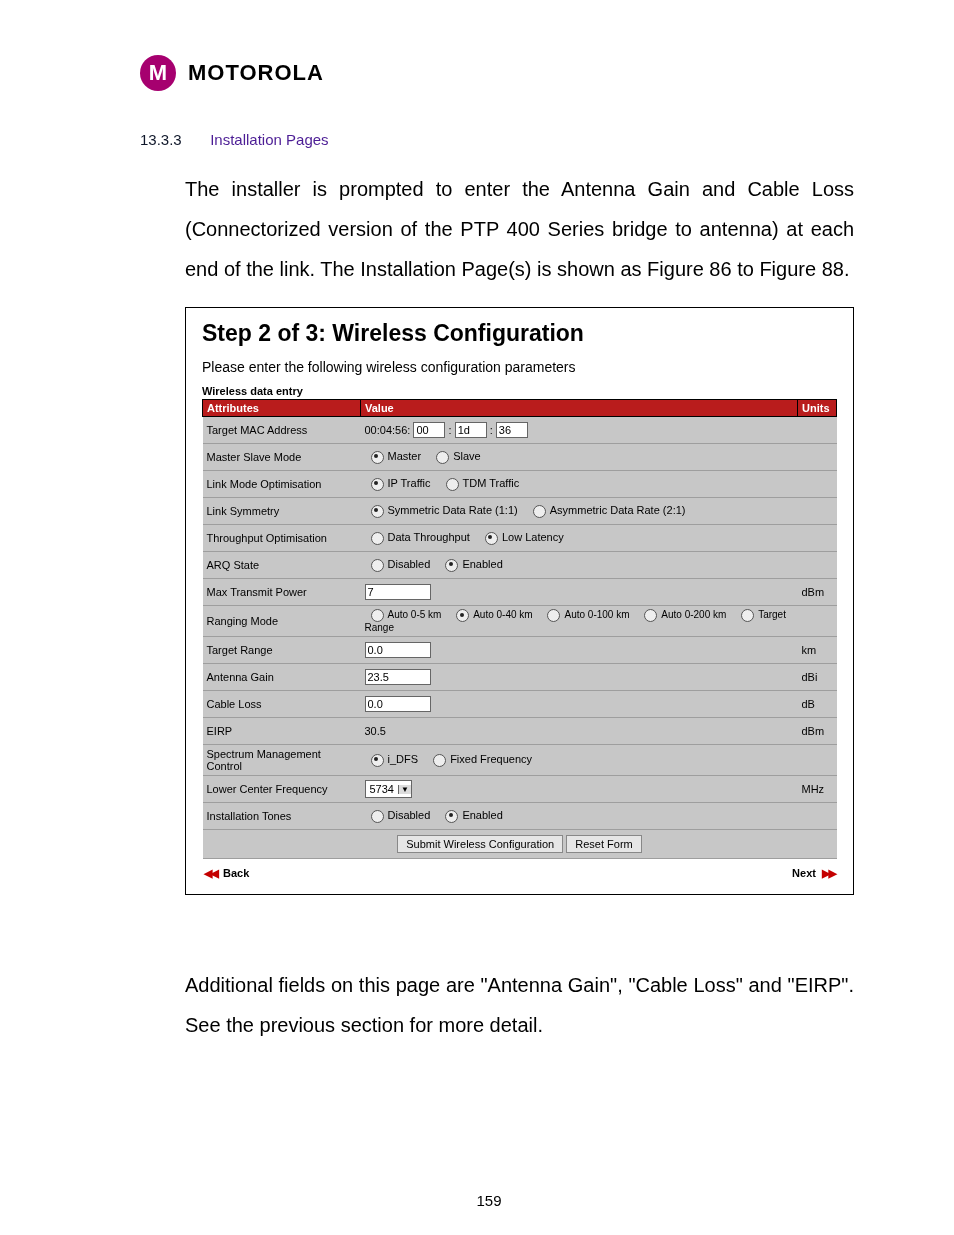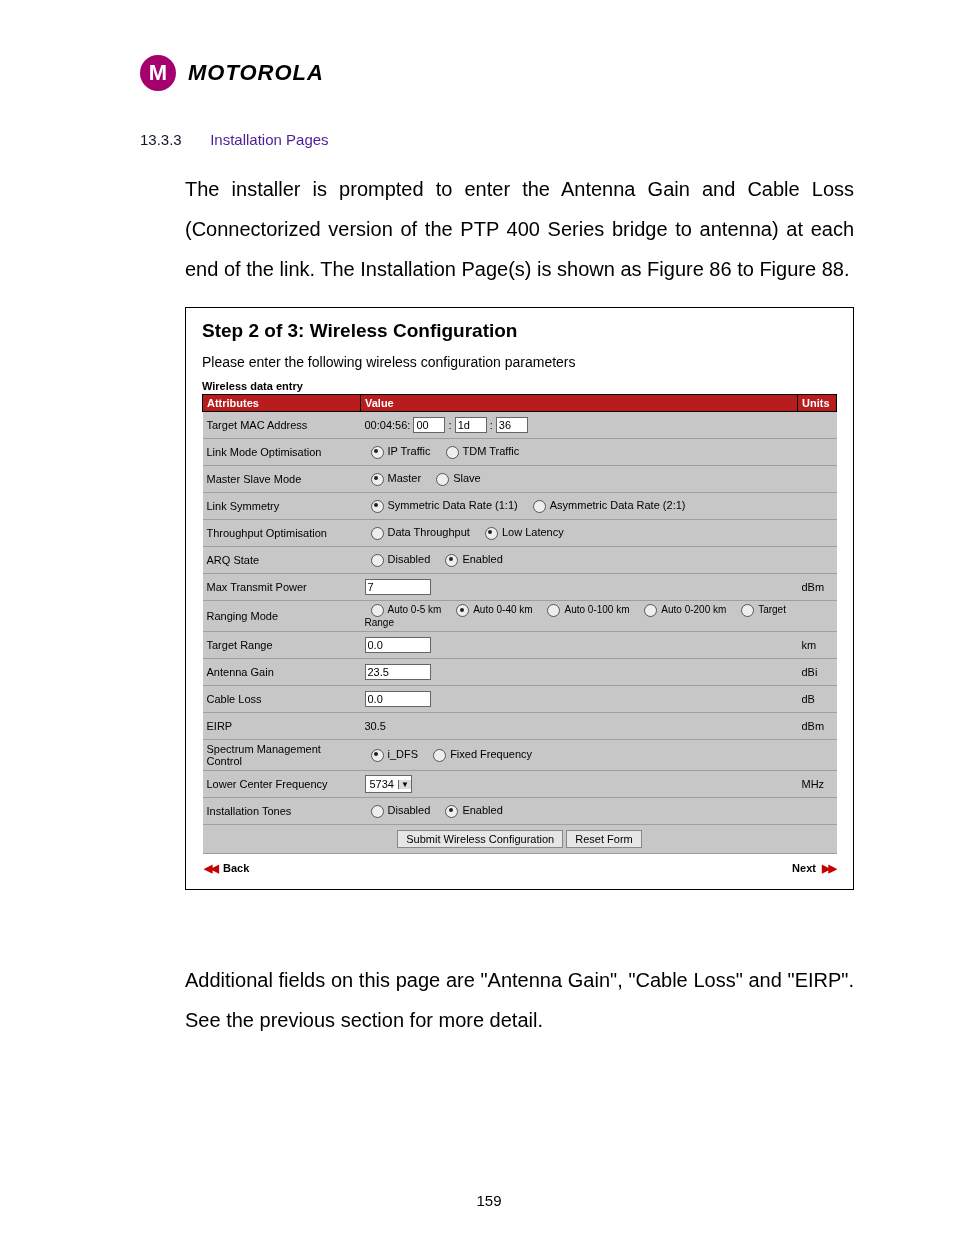--- a/index.html
+++ b/index.html
@@ -35,21 +35,20 @@
   }
   .logo-m {
     color: #fff;
     font-weight: bold;
     font-size: 22px;
     font-family: Arial, sans-serif;
   }
   .brand-text {
     font-family: "Arial Black", Arial, sans-serif;
     font-weight: 900;
-    font-style: italic;
     font-size: 22px;
     letter-spacing: 1px;
   }
   .section-number {
     color: #0f172a;
     font-size: 15px;
     margin-left: 60px;
   }
   .section-title {
     color: #4c1d95;
@@ -70,21 +69,21 @@
   .figure-frame {
     margin-left: 105px;
     margin-right: 20px;
     border: 1px solid #000;
     padding: 12px 16px 14px 16px;
     background: #fff;
   }
   .fig-title {
     font-family: Arial, sans-serif;
     font-weight: bold;
-    font-size: 19px;
+    font-size: 23px;
     margin-bottom: 12px;
   }
   .fig-sub {
     font-size: 14px;
     margin-bottom: 10px;
   }
   .fig-entry {
     font-size: 11px;
     font-weight: bold;
     margin-bottom: 2px;
@@ -226,33 +225,33 @@
           <input class="txt-in sm" value="00" style="">
           <span>:</span>
           <input class="txt-in sm" value="1d" style="">
           <span>:</span>
           <input class="txt-in sm" value="36" style="">
         </td>
         <td class="units"></td>
       </tr>
 
       <tr>
+        <td class="attr">Master Slave Mode</td>
+        <td>
+          <span class="radio sel"></span><span class="opt-label">Master</span>
+          <span class="radio"></span><span class="opt-label">Slave</span>
+        </td>
+        <td class="units"></td>
+      </tr>
+
+      <tr>
         <td class="attr">Link Mode Optimisation</td>
         <td>
           <span class="radio sel"></span><span class="opt-label">IP Traffic</span>
           <span class="radio"></span><span class="opt-label">TDM Traffic</span>
-        </td>
-        <td class="units"></td>
-      </tr>
-
-      <tr>
-        <td class="attr">Master Slave Mode</td>
-        <td>
-          <span class="radio sel"></span><span class="opt-label">Master</span>
-          <span class="radio"></span><span class="opt-label">Slave</span>
         </td>
         <td class="units"></td>
       </tr>
 
       <tr>
         <td class="attr">Link Symmetry</td>
         <td>
           <span class="radio sel"></span><span class="opt-label">Symmetric Data Rate (1:1)</span>
           <span class="radio"></span><span class="opt-label">Asymmetric Data Rate (2:1)</span>
         </td>

